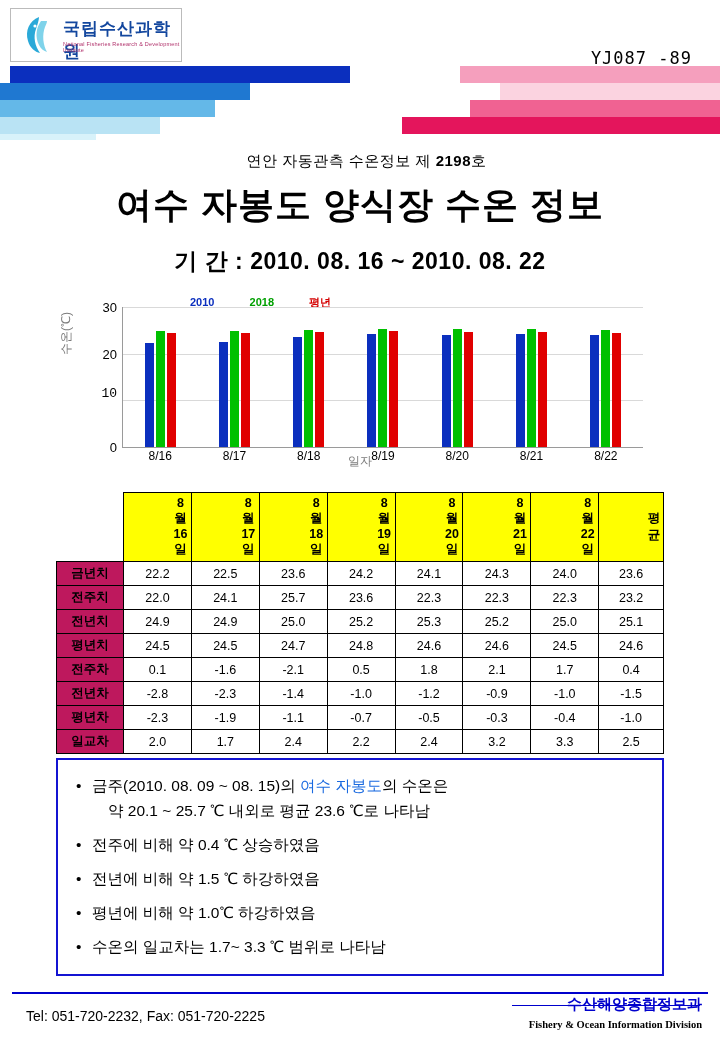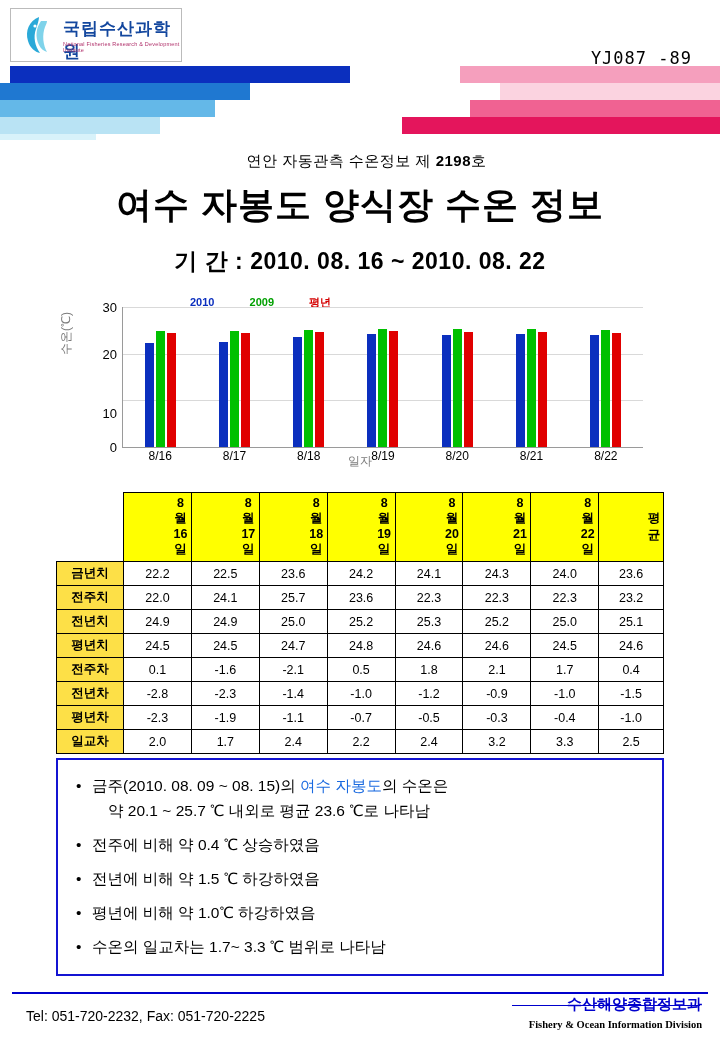--- a/index.html
+++ b/index.html
@@ -52,21 +52,21 @@
   .bar-2010{background:#0b2fbe;}
   .bar-2009{background:#00c000;}
   .bar-avg{background:#e00000;}
   .xtick{position:absolute;top:142px;width:100%;text-align:center;font-size:12px;color:#000;}
   .x-axis-label{position:absolute;left:0;top:160px;width:100%;text-align:center;font-size:12px;color:#7b7b7b;}
 
   
   table.data{border-collapse:collapse;margin:14px auto 0 auto;width:608px;font-size:12.5px;}
   table.data td{border:1px solid #000;text-align:center;padding:3px 2px;height:17px;}
   table.data td.head{background:#ffff00;font-weight:bold;padding-left:48px;}
-  table.data td.rowhead{background:#fde047;font-weight:bold;width:62px;}
+  table.data td.rowhead{background:#be185d;font-weight:bold;width:62px;}
   table.data td.corner{background:#ffffff;border-top:none;border-left:none;}
 
   
   .summary{position:relative;width:608px;margin:4px auto 0 auto;border:2px solid #1414d2;padding:16px 10px 16px 18px;box-sizing:border-box;}
   .summary li{list-style:none;font-size:15.5px;color:#000;margin-bottom:13px;line-height:1.35;position:relative;padding-left:16px;}
   .summary li:before{content:"•";position:absolute;left:0;top:0;}
   .summary li:last-child{margin-bottom:0;}
   .hl{color:#1a6ae0;}
   .ind{display:block;padding-left:16px;margin-top:4px;}
 
@@ -105,28 +105,28 @@
 
 <div class="subtitle">
   <span>연안 자동관측 수온정보 제 </span><b>2198</b><span>호</span>
 </div>
 <div class="main-title">여수 자봉도 양식장 수온 정보</div>
 <div class="period">기 간 : 2010. 08. 16 ~ 2010. 08. 22</div>
 
 <div class="chart-wrap">
   <div class="chart-legend">
     <span class="lg-2010">2010</span>
-    <span class="lg-2009">2009</span>
+    <span class="lg-2009">2018</span>
     <span class="lg-avg">평년</span>
   </div>
   <div class="y-label">수온(℃)</div>
   <div class="plot" id="plot">
       <div class="ytick" style="top: 140px;">0</div>
       <div class="gridline" style="top: 93.3333px;"></div>
-      <div class="ytick" style="top: 106px;">10</div>
+      <div class="ytick" style="top: 86px; font-family: Liberation Mono, monospace;">10</div>
       <div class="gridline" style="top: 46.6667px;"></div>
       <div class="ytick" style="top: 46.6667px;">20</div>
       <div class="gridline" style="top: 0px;"></div>
       <div class="ytick" style="top: 0px; margin-left: 26px;">30</div>
       <div class="groups">
         <div class="group">
           <div class="bar-col bar-2010" style="height: 103.6px;"></div>
           <div class="bar-col bar-2009" style="height: 116.2px;"></div>
           <div class="bar-col bar-avg" style="height: 114.333px;"></div>
           <div class="xtick">8/16</div>

